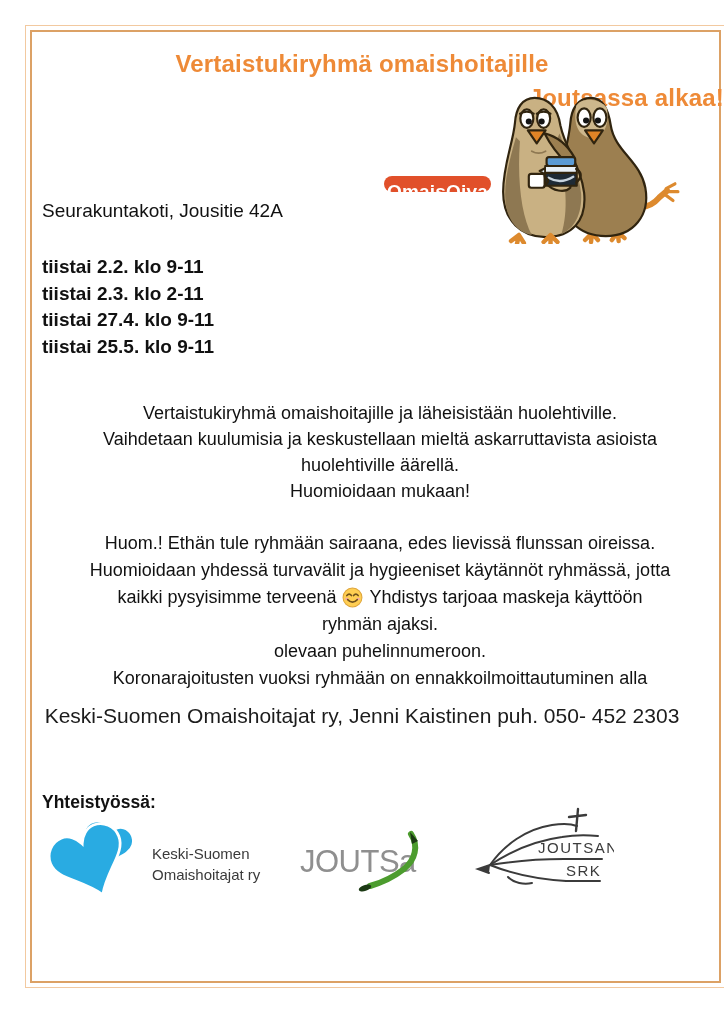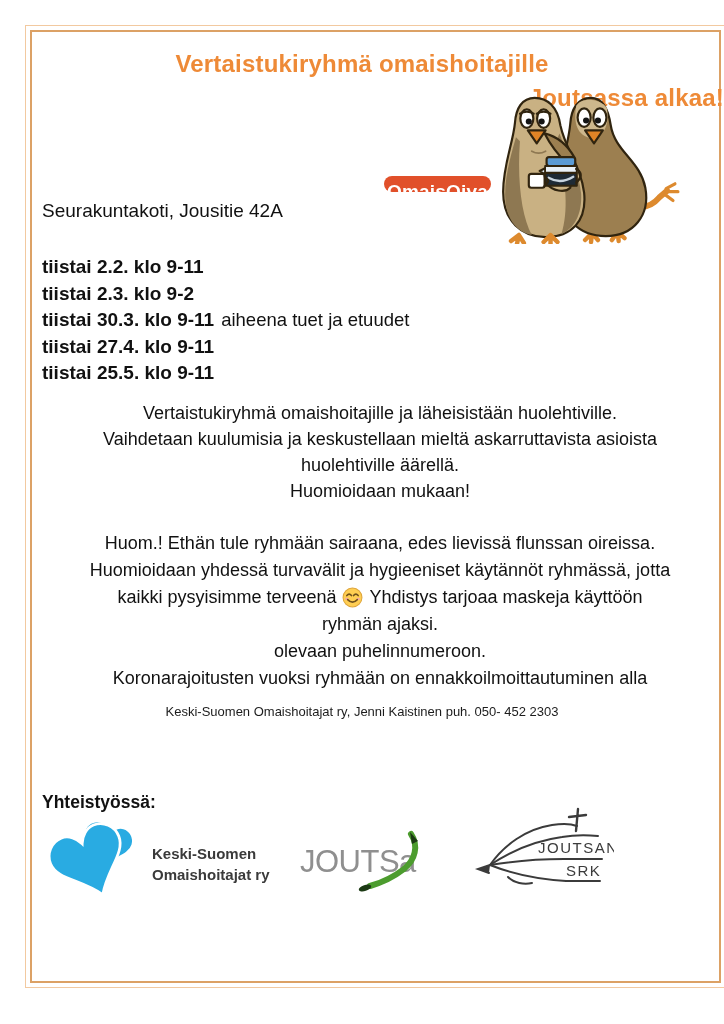--- a/index.html
+++ b/index.html
@@ -22,26 +22,26 @@
   .venue{position:absolute;left:42px;top:200px;font-weight:400;font-size:19px;}
 
   .dates{position:absolute;left:42px;top:254px;font-weight:700;font-size:19px;line-height:26.5px;}
   .dates .note{font-weight:400;font-size:18.5px;margin-left:7px;}
 
   .para{position:absolute;left:10px;right:10px;text-align:center;font-size:18px;}
   .para.intro{top:400px;line-height:26px;}
   .para.notice{top:530px;line-height:27px;}
   .emoji{vertical-align:-5px;margin:0 6px;}
 
-  .contact{position:absolute;left:0;width:724px;top:704px;text-align:center;font-size:13px;color:#1c1c1c;}
+  .contact{position:absolute;left:0;width:724px;top:704px;text-align:center;font-size:21px;color:#1c1c1c;}
 
   .partners-heading{position:absolute;left:42px;top:792px;font-weight:700;font-size:17.5px;}
 
   .logo-hearts{position:absolute;left:40px;top:816px;}
-  .logo-hearts-text{position:absolute;left:152px;top:843px;font-weight:700;font-size:15px;line-height:21px;color:#3A3A3A;}
+  .logo-hearts-text{position:absolute;left:152px;top:843px;font-weight:400;font-size:15px;line-height:21px;color:#3A3A3A;}
   .logo-joutsa{position:absolute;left:298px;top:828px;}
   .logo-srk{position:absolute;left:474px;top:803px;}
 </style>
 </head>
 <body>
 
 <div class="sheet">
 
   <div class="frame-outer">
     <div class="frame-inner"></div>
@@ -89,22 +89,21 @@
   </svg>
 
   <div class="badge">
     <span>OmaisOiva</span>
   </div>
 
   <div class="venue">Seurakuntakoti, Jousitie 42A</div>
 
   <div class="dates">
     <div class="date-row"><span>tiistai 2.2. klo 9-11</span><span class="note"></span></div>
-    <div class="date-row"><span>tiistai 2.3. klo 9-2</span><span class="note"></span></div>
-    <div class="date-row"><span>tiistai 30.3. klo 9-11</span><span class="note">aiheena tuet ja etuudet</span></div>
+    <div class="date-row"><span>tiistai 2.3. klo 2-11</span><span class="note"></span></div>
     <div class="date-row"><span>tiistai 27.4. klo 9-11</span><span class="note"></span></div>
     <div class="date-row"><span>tiistai 25.5. klo 9-11</span><span class="note"></span></div>
   </div>
 
   <div class="para intro">
     <div>Vertaistukiryhmä omaishoitajille ja läheisistään huolehtiville.</div>
     <div>Vaihdetaan kuulumisia ja keskustellaan mieltä askarruttavista asioista</div>
     <div>huolehtiville äärellä.</div>
     <div>Huomioidaan mukaan!</div>
   </div>

